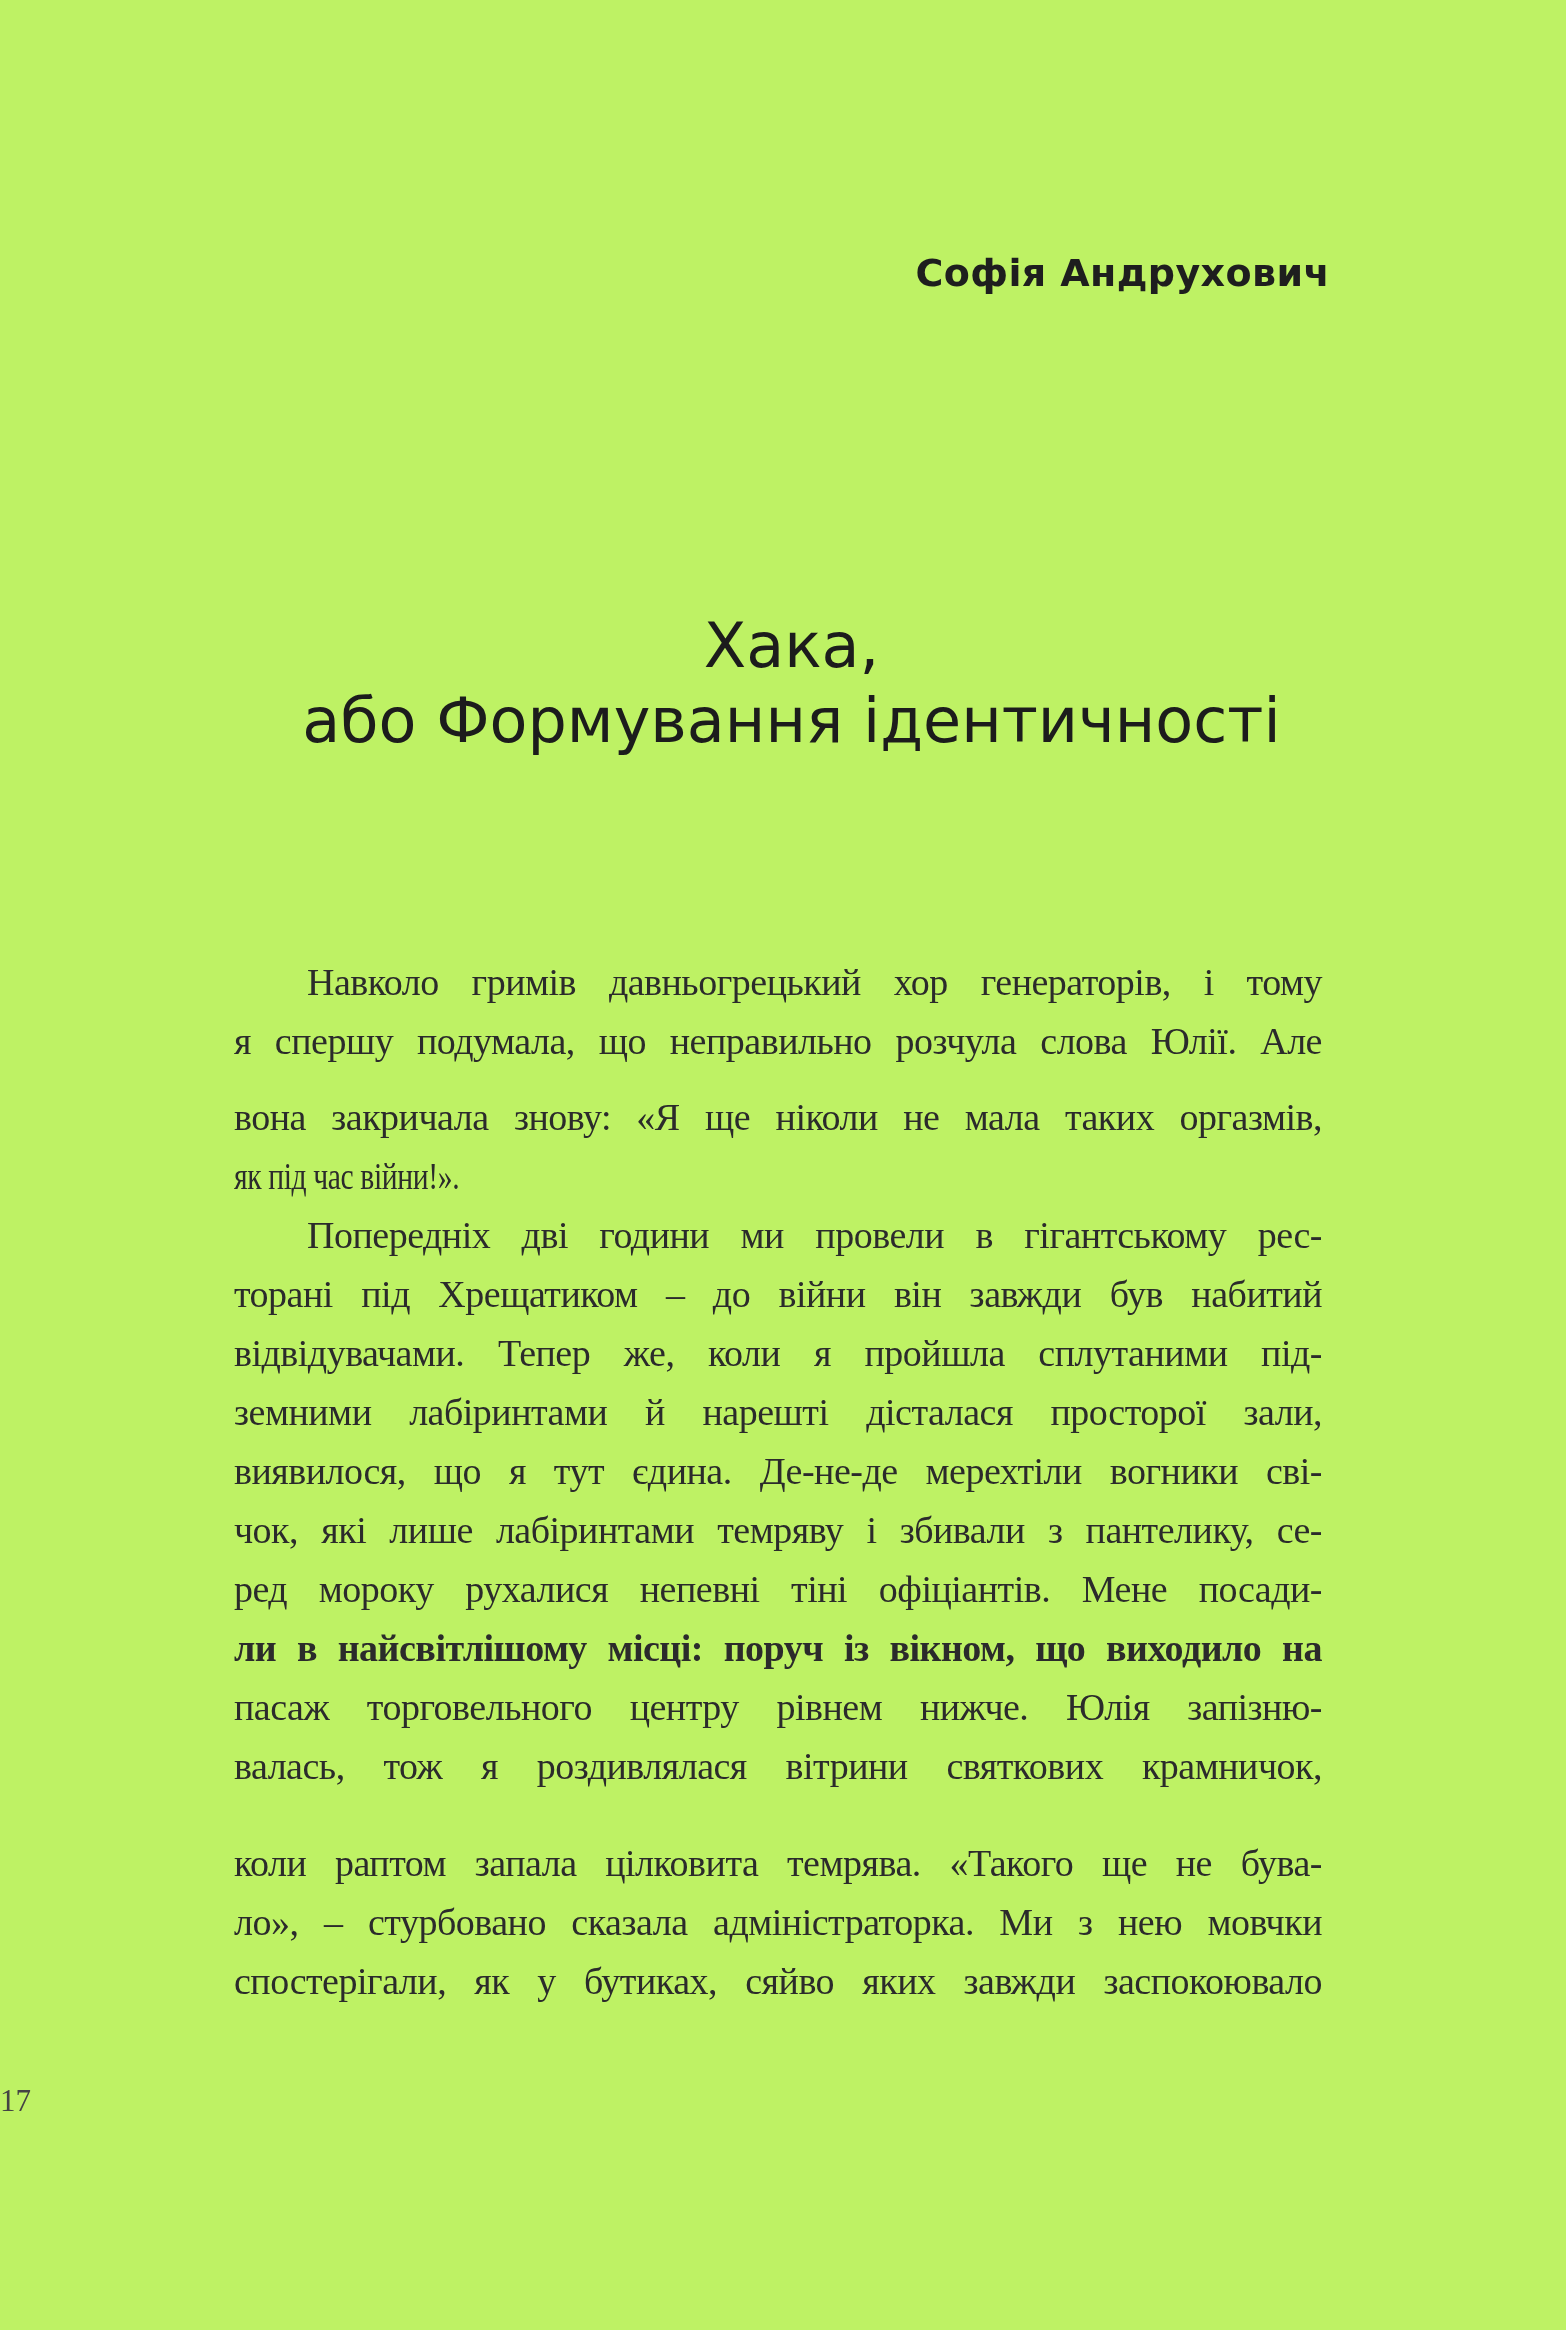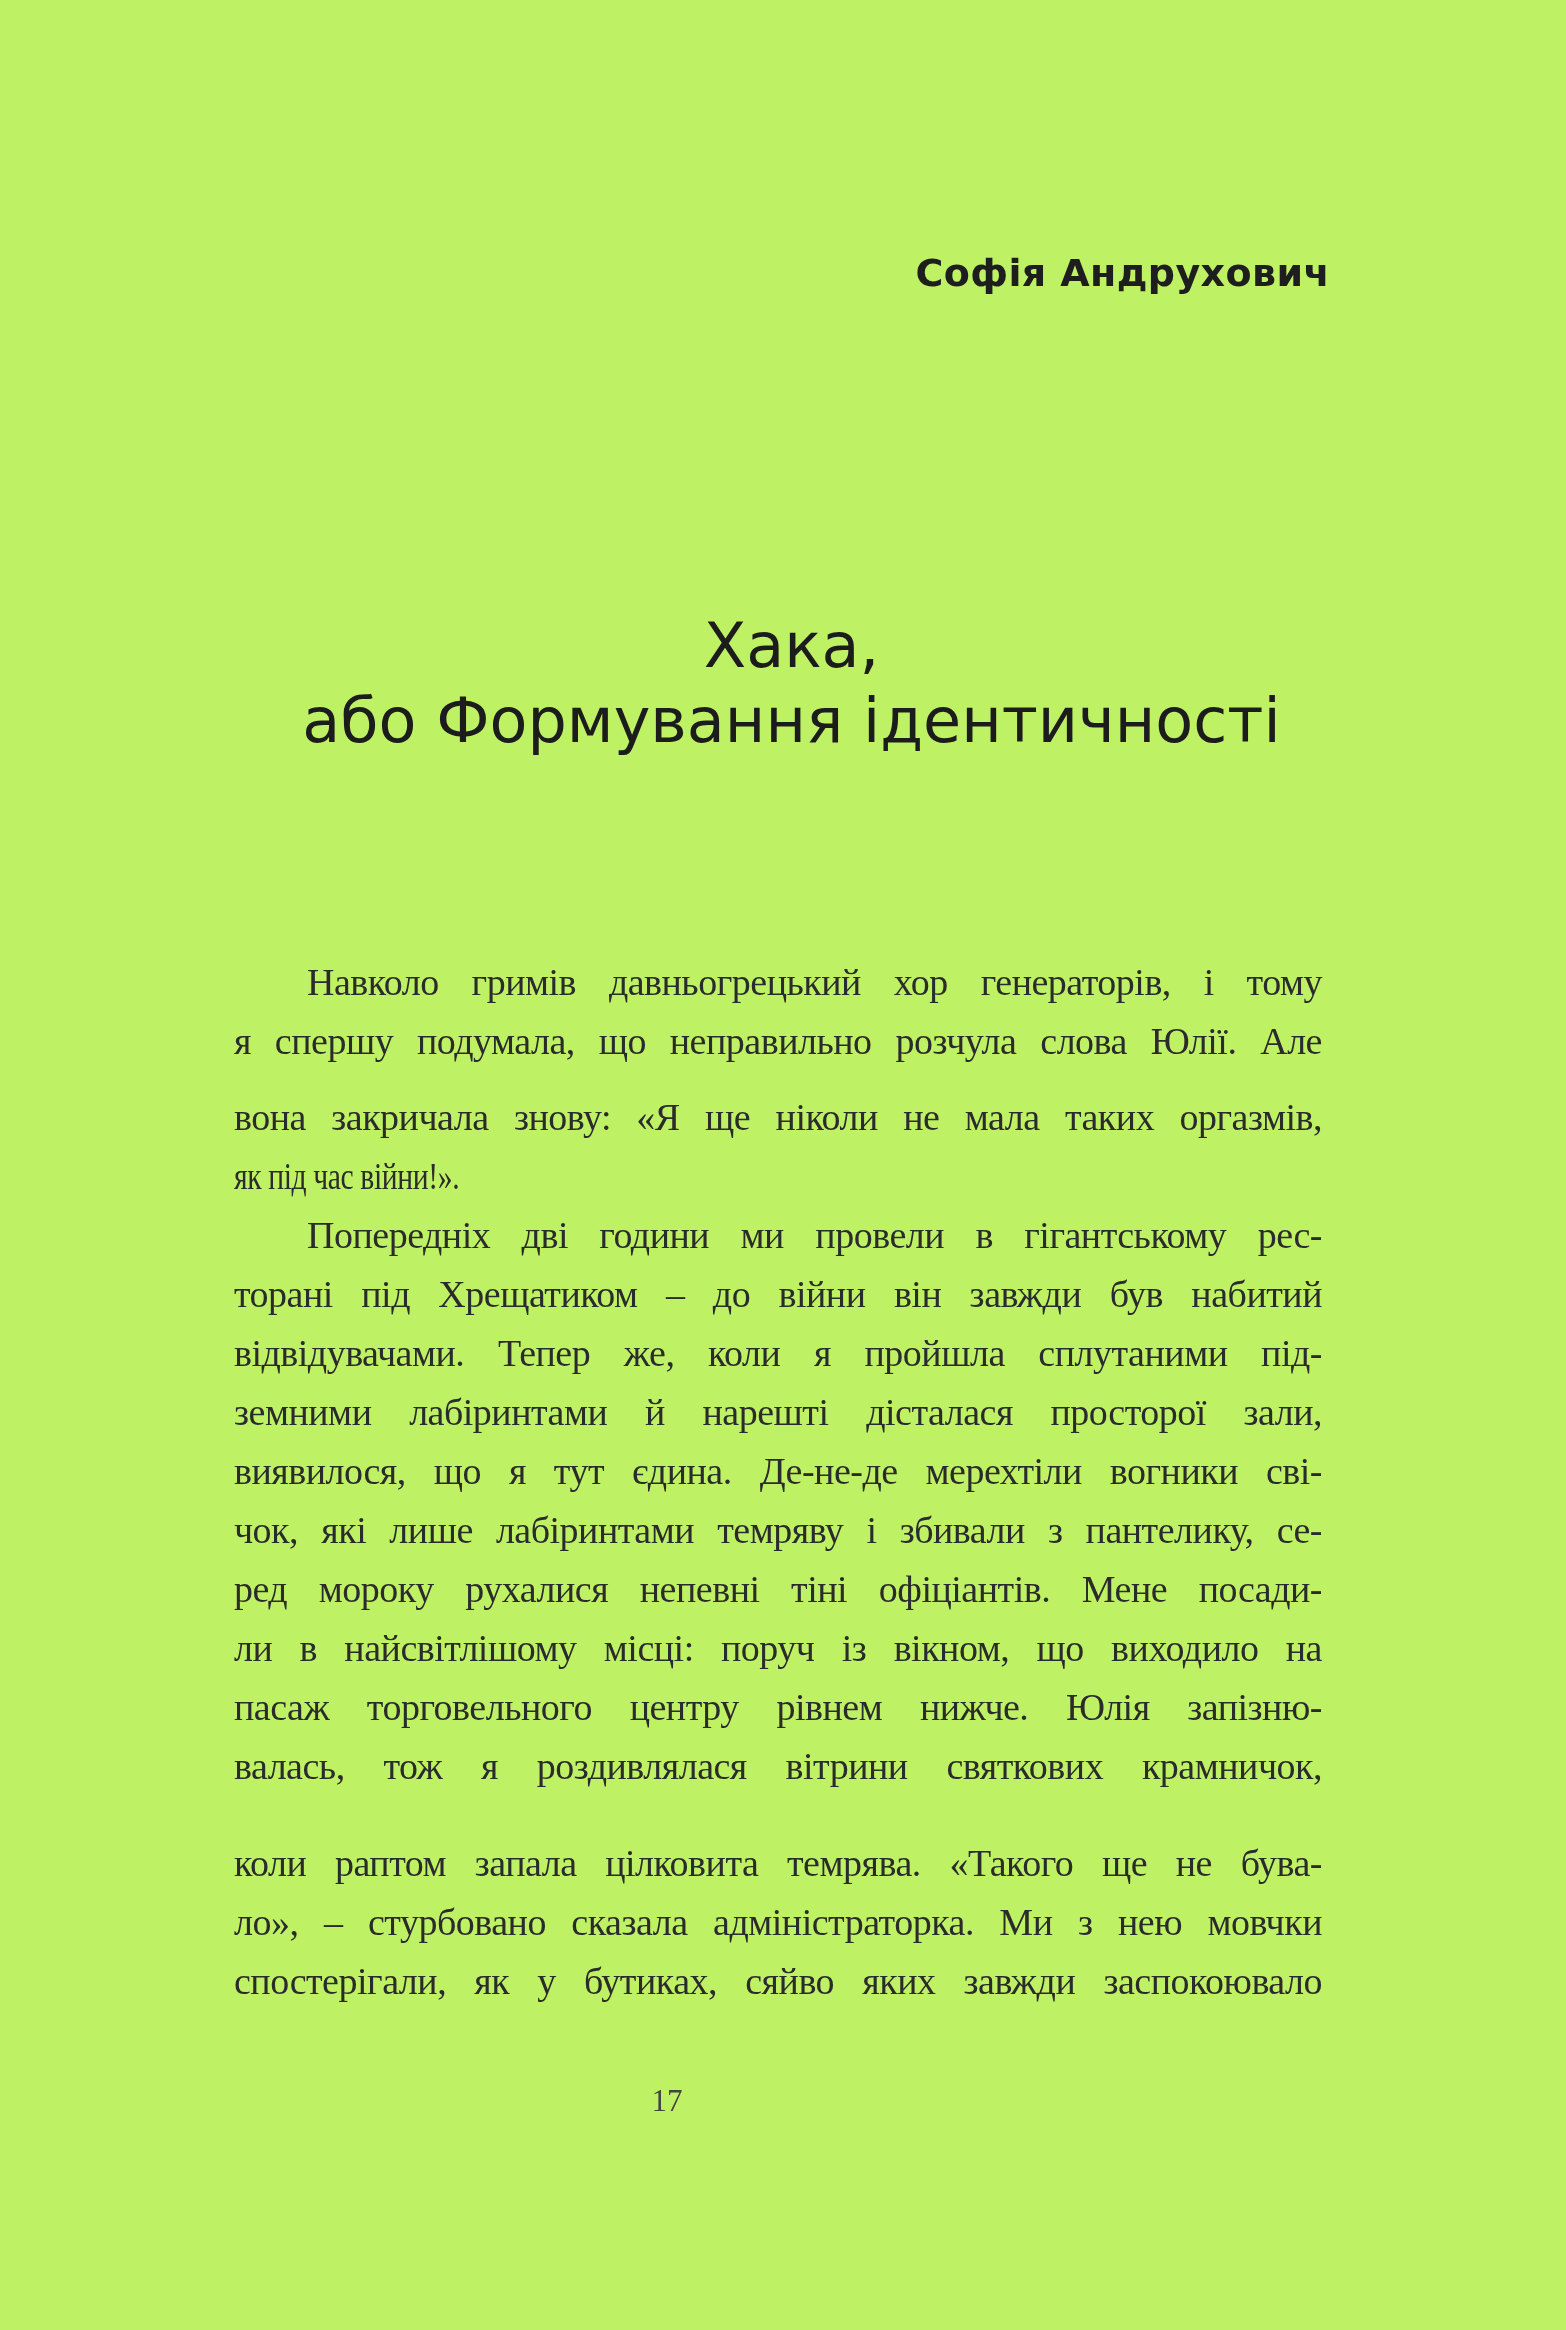--- a/index.html
+++ b/index.html
@@ -67,21 +67,20 @@
       letter-spacing: -0.5px;
       transform-origin: left center;
     }
     .body-text .line.indent { padding-left: 73px; }
     .body-text .line.last { text-align-last: left; }
     .page-number {
       position: absolute;
       top: 2083px;
       left: 0;
       width: 1334px;
-      text-align: center;
       font-family: "Liberation Serif", serif;
       font-size: 31px;
       color: #444444;
     }
   </style>
 </head>
 <body>
 
 <div class="page">
 
@@ -100,21 +99,21 @@
       <span class="line last" style="display: block; text-align-last: left; transform: scaleX(0.78);">як під час війни!».</span>
     </div>
     <div>
       <span class="line indent" style="display: block; text-align-last: justify;">Попередніх дві години ми провели в гігантському рес-</span>
       <span class="line" style="display: block; text-align-last: justify;">торані під Хрещатиком – до війни він завжди був набитий</span>
       <span class="line" style="display: block; text-align-last: justify;">відвідувачами. Тепер же, коли я пройшла сплутаними під-</span>
       <span class="line" style="display: block; text-align-last: justify;">земними лабіринтами й нарешті дісталася просторої зали,</span>
       <span class="line" style="display: block; text-align-last: justify;">виявилося, що я тут єдина. Де-не-де мерехтіли вогники сві-</span>
       <span class="line" style="display: block; text-align-last: justify;">чок, які лише лабіринтами темряву і збивали з пантелику, се-</span>
       <span class="line" style="display: block; text-align-last: justify;">ред мороку рухалися непевні тіні офіціантів. Мене посади-</span>
-      <span class="line" style="display: block; text-align-last: justify;">ли в найсвітлішому місці: поруч із вікном, що виходило на</span>
+      <span class="line" style="display: block; text-align-last: justify; font-weight: bold;">ли в найсвітлішому місці: поруч із вікном, що виходило на</span>
       <span class="line" style="display: block; text-align-last: justify;">пасаж торговельного центру рівнем нижче. Юлія запізню-</span>
       <span class="line" style="display: block; text-align-last: justify;">валась, тож я роздивлялася вітрини святкових крамничок,</span>
       <span class="line" style="display: block; text-align-last: justify; margin-top: 38px;">коли раптом запала цілковита темрява. «Такого ще не бува-</span>
       <span class="line" style="display: block; text-align-last: justify;">ло», – стурбовано сказала адміністраторка. Ми з нею мовчки</span>
       <span class="line" style="display: block; text-align-last: justify;">спостерігали, як у бутиках, сяйво яких завжди заспокоювало</span>
     </div>
   </div>
 
   <div class="page-number">17</div>
 

